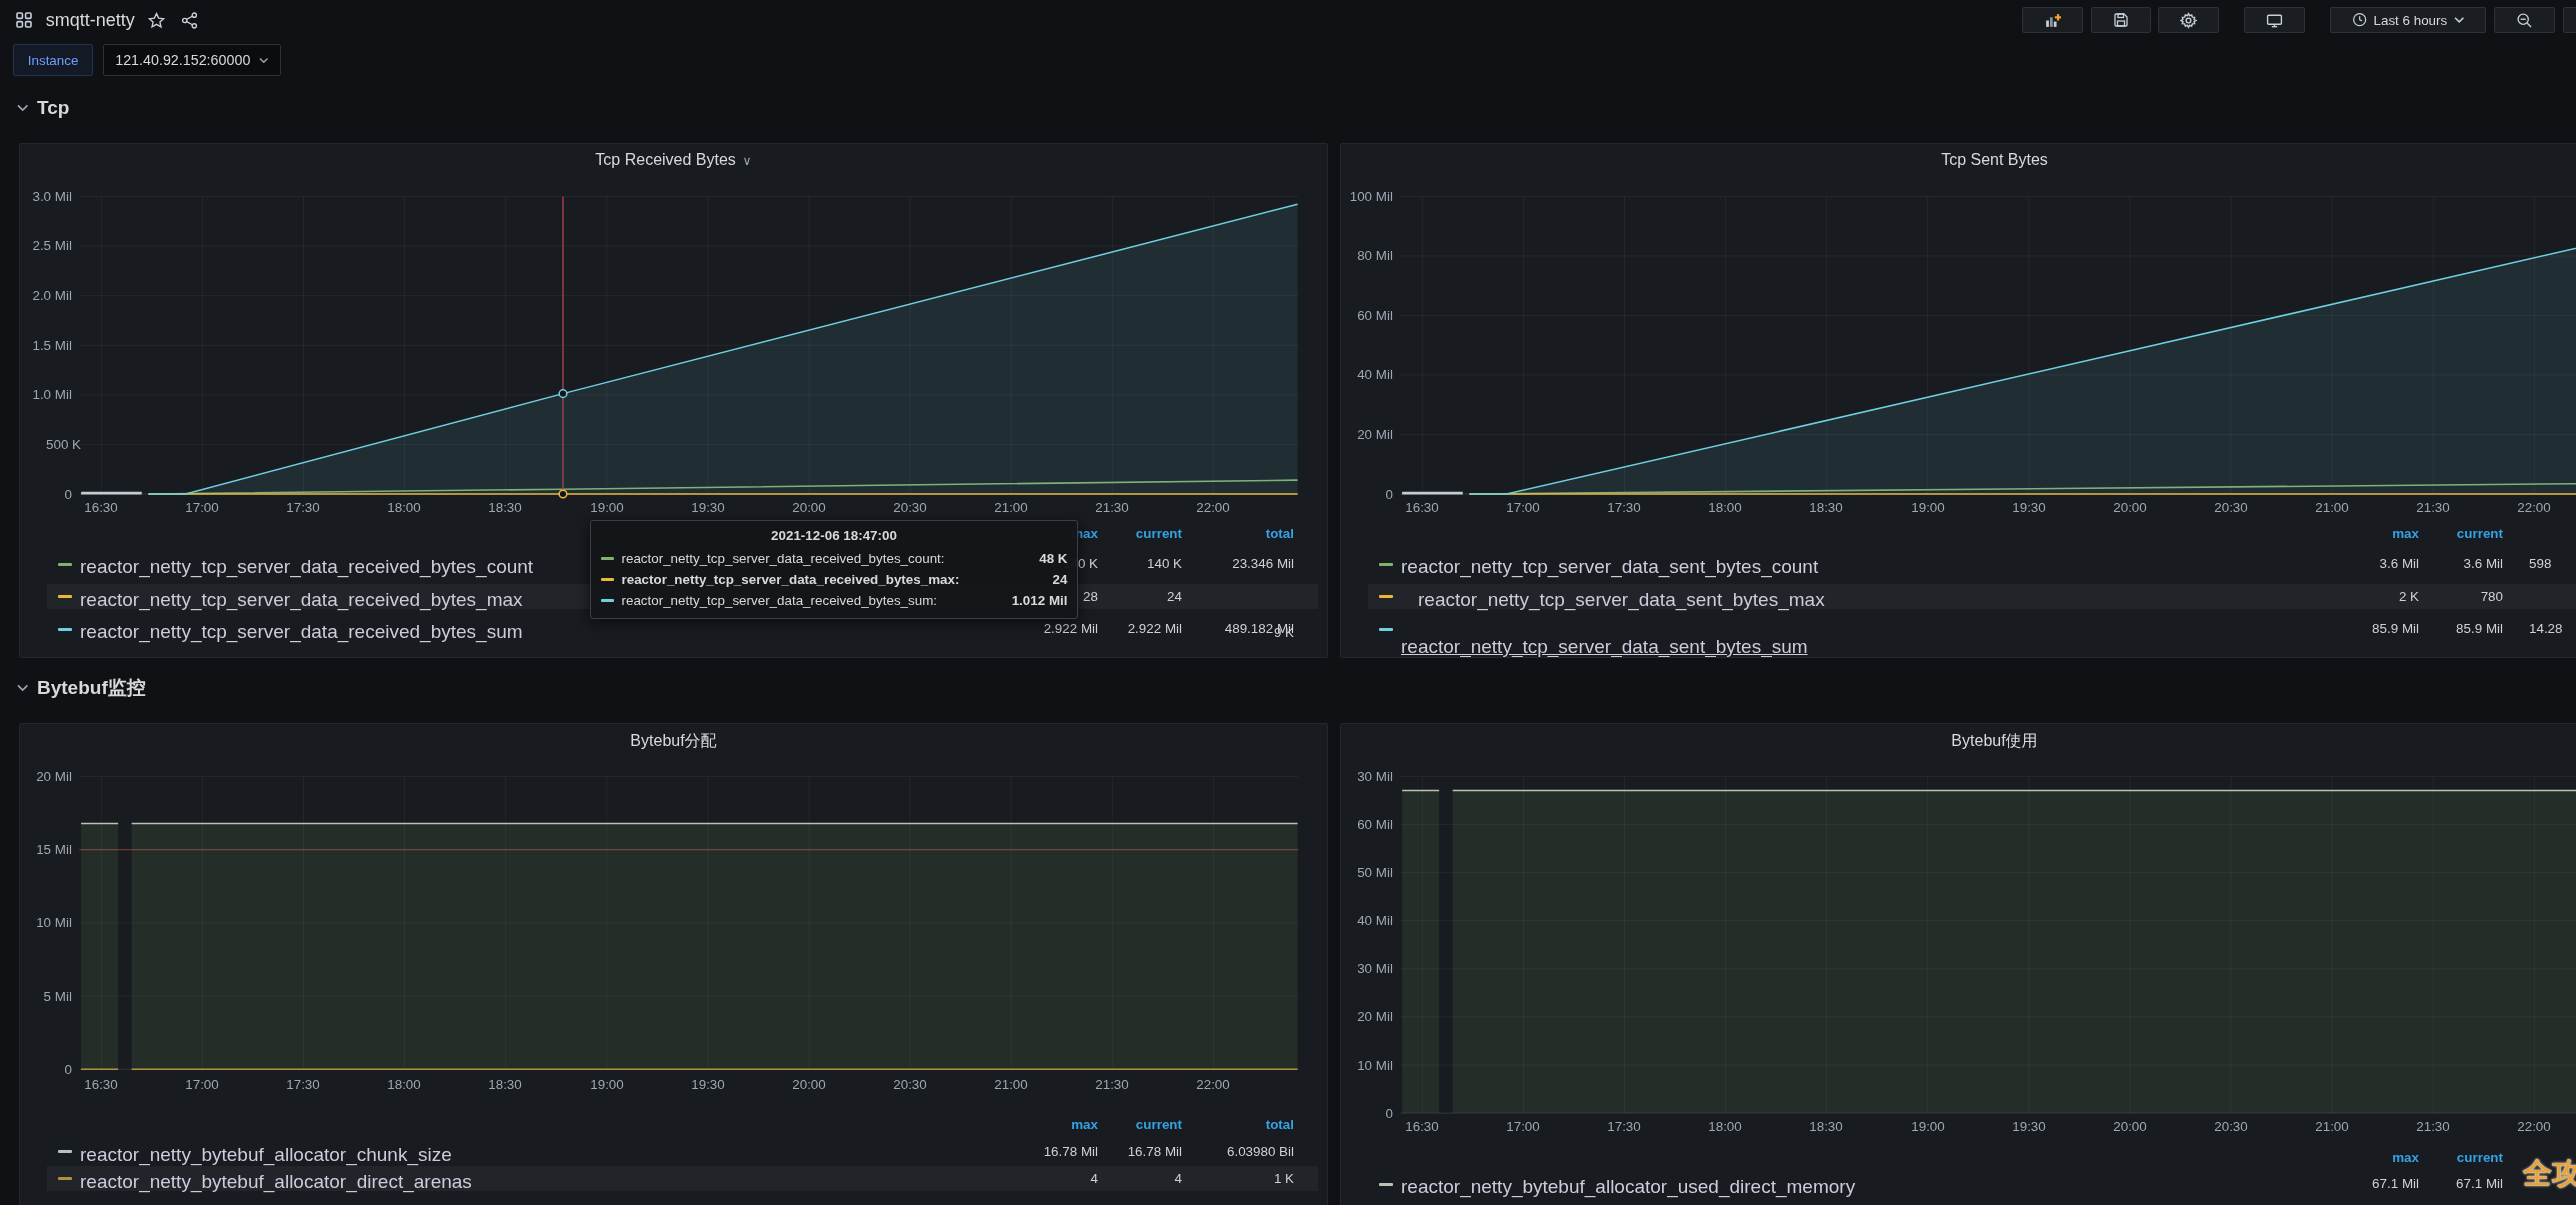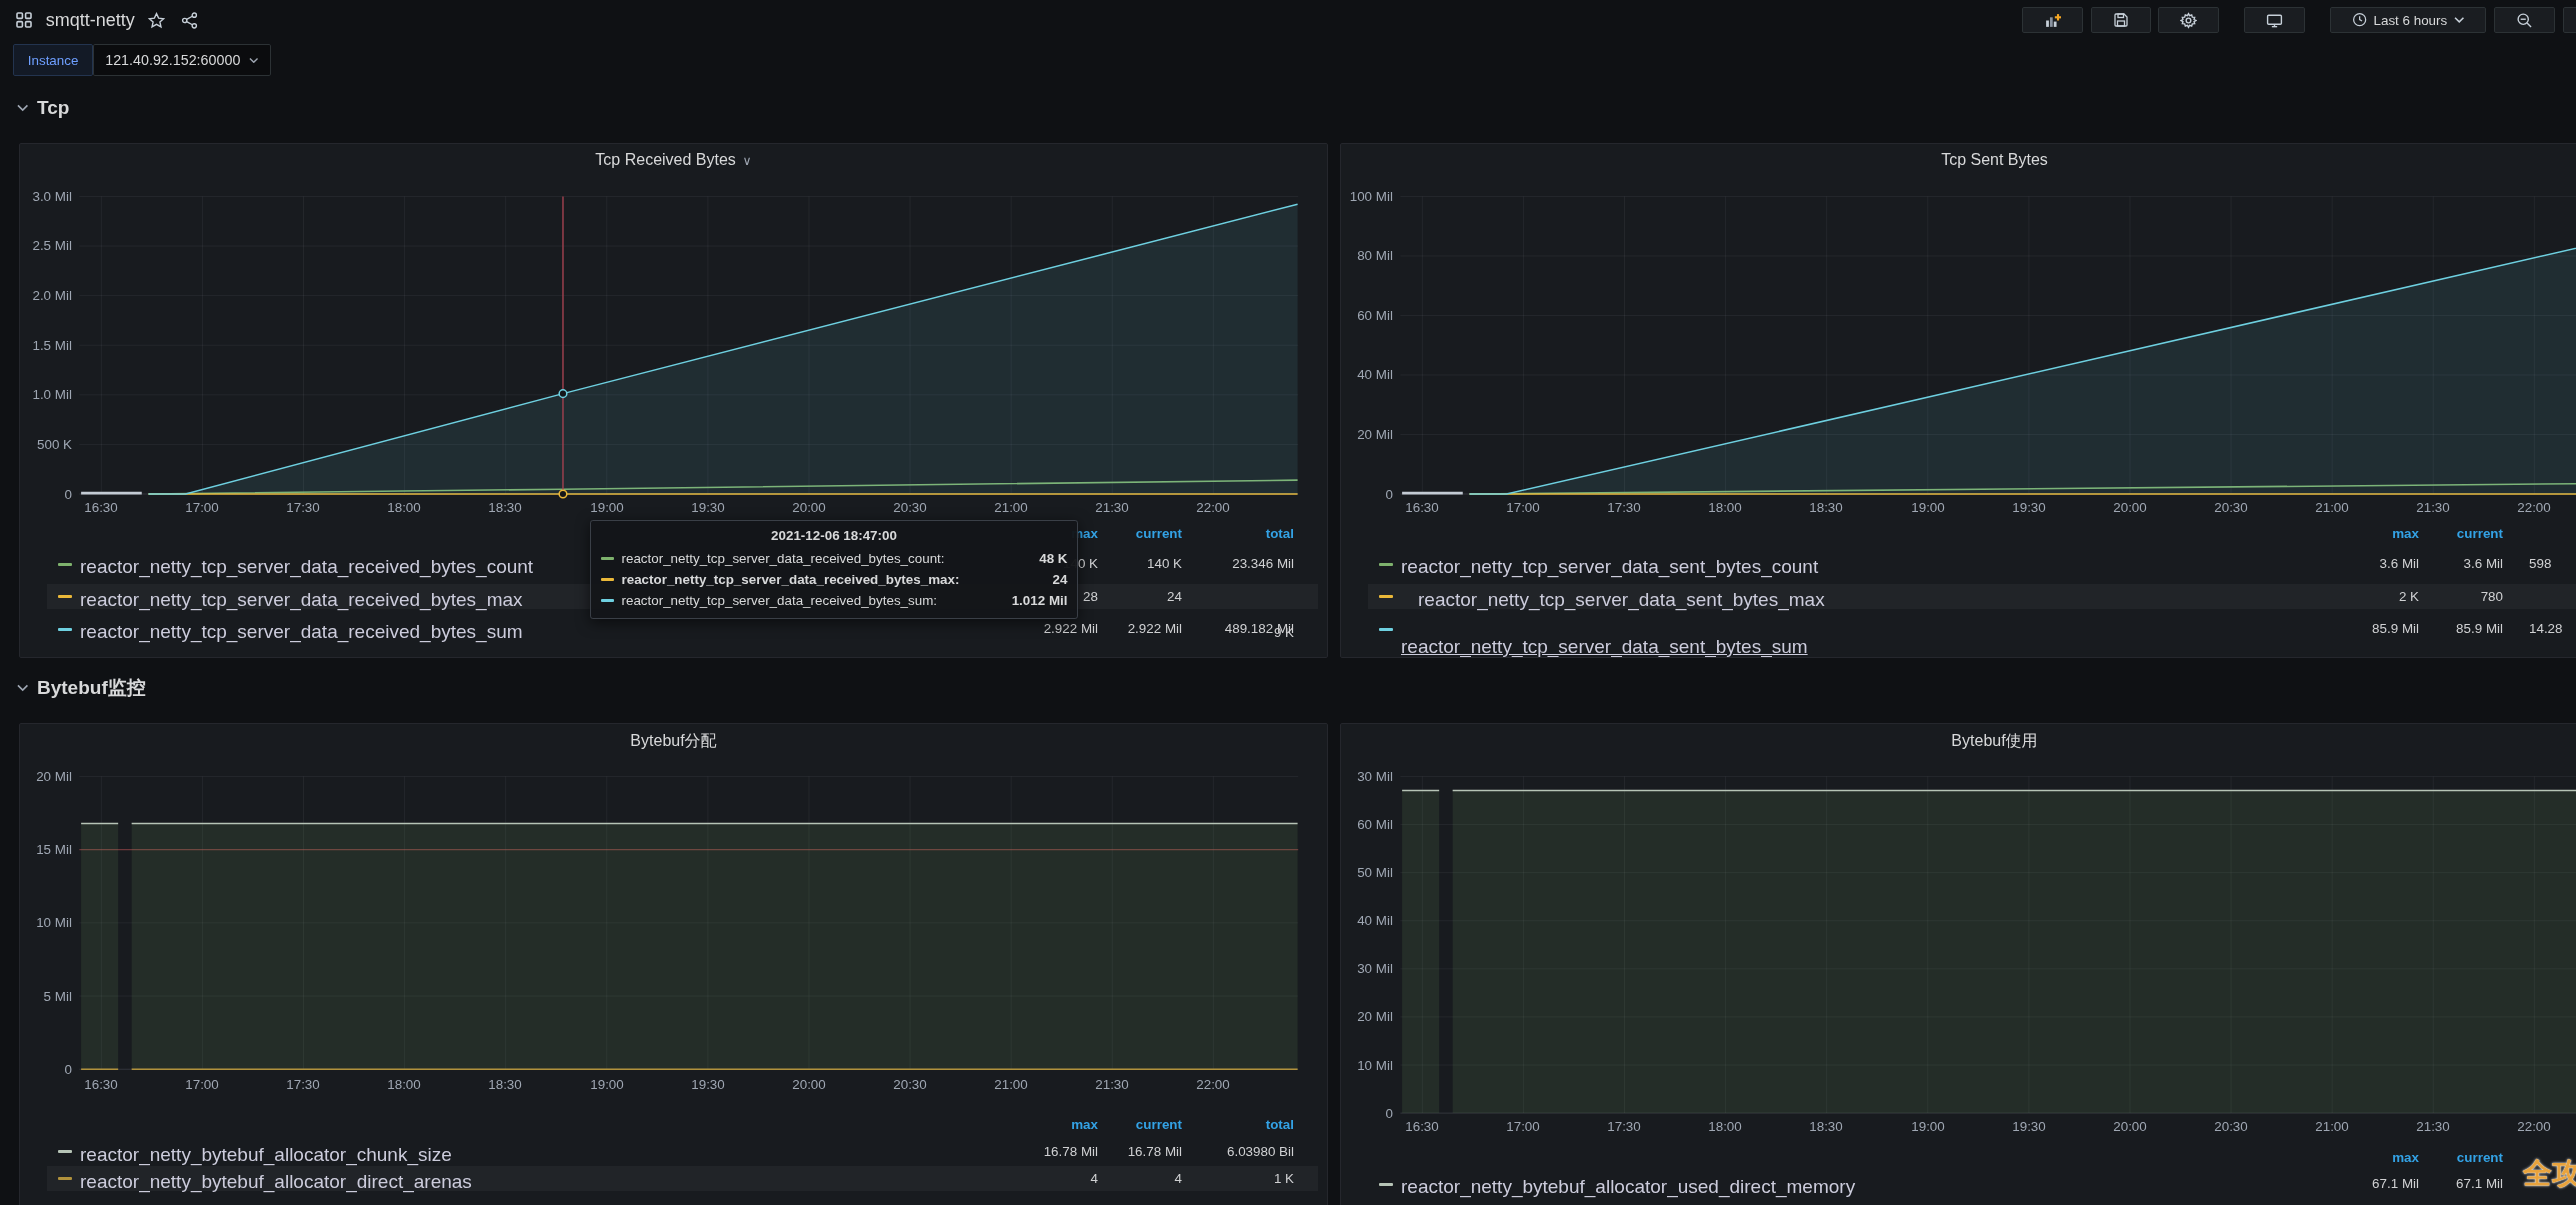--- a/index.html
+++ b/index.html
@@ -10,21 +10,21 @@
   .topnav{position:absolute;left:0;top:0;width:2576px;height:40px;display:flex;align-items:center;padding:0 13.4px}
   .navleft{display:flex;align-items:center;gap:11.4px}
   .dash-title{font-size:18px;font-weight:500;color:#d8d9da}
   .navicon{display:flex;align-items:center;justify-content:center;width:21px;height:21px;color:#c7d0d9;cursor:pointer}
   .navright{margin-left:auto;display:flex;align-items:center;gap:7.6px}
   .grp-gap{width:9.5px}
   .btn{height:26px;min-width:44px;border:1px solid #2c3235;background:#1a1d21;border-radius:1.9px;
        display:flex;align-items:center;justify-content:center;gap:6.7px;color:#c7d0d9;padding:0 21px;cursor:pointer}
   .timebtn{font-size:13.4px;font-weight:500;color:#d8d9da}
   
-  .varrow{position:absolute;top:44px;left:13.4px;display:flex;align-items:stretch;gap:0}
+  .varrow{position:absolute;top:44px;left:13.4px;display:flex;align-items:stretch;gap:10px}
   .varlabel{height:32px;padding:0 13.4px;display:flex;align-items:center;background:#131a26;border:1px solid #23344f;
             color:#6e9fff;font-size:13.4px;border-radius:1.9px}
   .varvalue{height:32px;padding:0 11.4px;display:flex;align-items:center;gap:8.6px;background:#0b0c0e;
             border:1px solid #2c3235;color:#d8d9da;font-size:14.3px;border-radius:1.9px;cursor:pointer}
   
   .section{position:absolute;display:flex;align-items:center;gap:8.6px;font-size:19px;font-weight:600;color:#d8d9da;cursor:pointer}
   .chev{color:#9fa7b3;display:flex;align-items:center}
   
   .panel{position:absolute;background:#181b1f;border:1px solid #25272d;border-radius:1.9px;overflow:hidden}
   .ptitle{position:absolute;top:6.7px;left:0;right:0;text-align:center;font-size:16px;font-weight:500;color:#d8d9da;cursor:pointer}
@@ -191,21 +191,21 @@
           <path d="M134.46666666666667,367 L569.0666666666666,362.008 L1339.3333333333333,352.44" fill="none" stroke="#7EB26D" stroke-width="1.6"></path>
           <path d="M134.46666666666667,366.997504 L1339.3333333333333,366.997504" fill="none" stroke="#EAB839" stroke-width="1.6"></path>
           <path d="M134.46666666666667,367 L134.46666666666667,367 L173.33333333333331,367 L569.0666666666666,261.752 L1339.3333333333333,63.11200000000002 L1339.3333333333333,367 Z" fill="rgba(110,208,224,0.10)"></path>
           <path d="M134.46666666666667,367 L173.33333333333331,367 L569.0666666666666,261.752 L1339.3333333333333,63.11200000000002" fill="none" stroke="#6ED0E0" stroke-width="1.6"></path>
           <line x1="63.8" y1="366" x2="127.4" y2="366" stroke="#c3cbd4" stroke-width="3"></line>
           <line x1="569.0666666666666" y1="55" x2="569.0666666666666" y2="367" stroke="#a0414f" stroke-width="1.5"></line>
           <circle cx="569.0666666666666" cy="261.752" r="4" fill="#141619" stroke="#6ED0E0" stroke-width="1.6"></circle>
           <circle cx="569.0666666666666" cy="366.997504" r="4" fill="#141619" stroke="#EAB839" stroke-width="1.6"></circle>
         </svg>
         <div class="ylab" style="left: 1.9px; top: 343px; width: 50px;">0</div>
-        <div class="ylab" style="left: 2px; top: 293px; width: 50px; text-align: right;">500 K</div>
+        <div class="ylab" style="left: 11px; top: 293px; width: 50px; text-align: right;">500 K</div>
         <div class="ylab" style="left: 1.9px; top: 243px; width: 50px;">1.0 Mil</div>
         <div class="ylab" style="left: 1.9px; top: 194px; width: 50px;">1.5 Mil</div>
         <div class="ylab" style="left: 1.9px; top: 144px; width: 50px;">2.0 Mil</div>
         <div class="ylab" style="left: 1.9px; top: 94px; width: 50px;">2.5 Mil</div>
         <div class="ylab" style="left: 1.9px; top: 45px; width: 50px;">3.0 Mil</div>
         <div class="xlab" style="left: 43px; top: 356px; width: 76px;">16:30</div>
         <div class="xlab" style="left: 144px; top: 356px; width: 76px;">17:00</div>
         <div class="xlab" style="left: 245px; top: 356px; width: 76px;">17:30</div>
         <div class="xlab" style="left: 346px; top: 356px; width: 76px;">18:00</div>
         <div class="xlab" style="left: 447px; top: 356px; width: 76px;">18:30</div>

